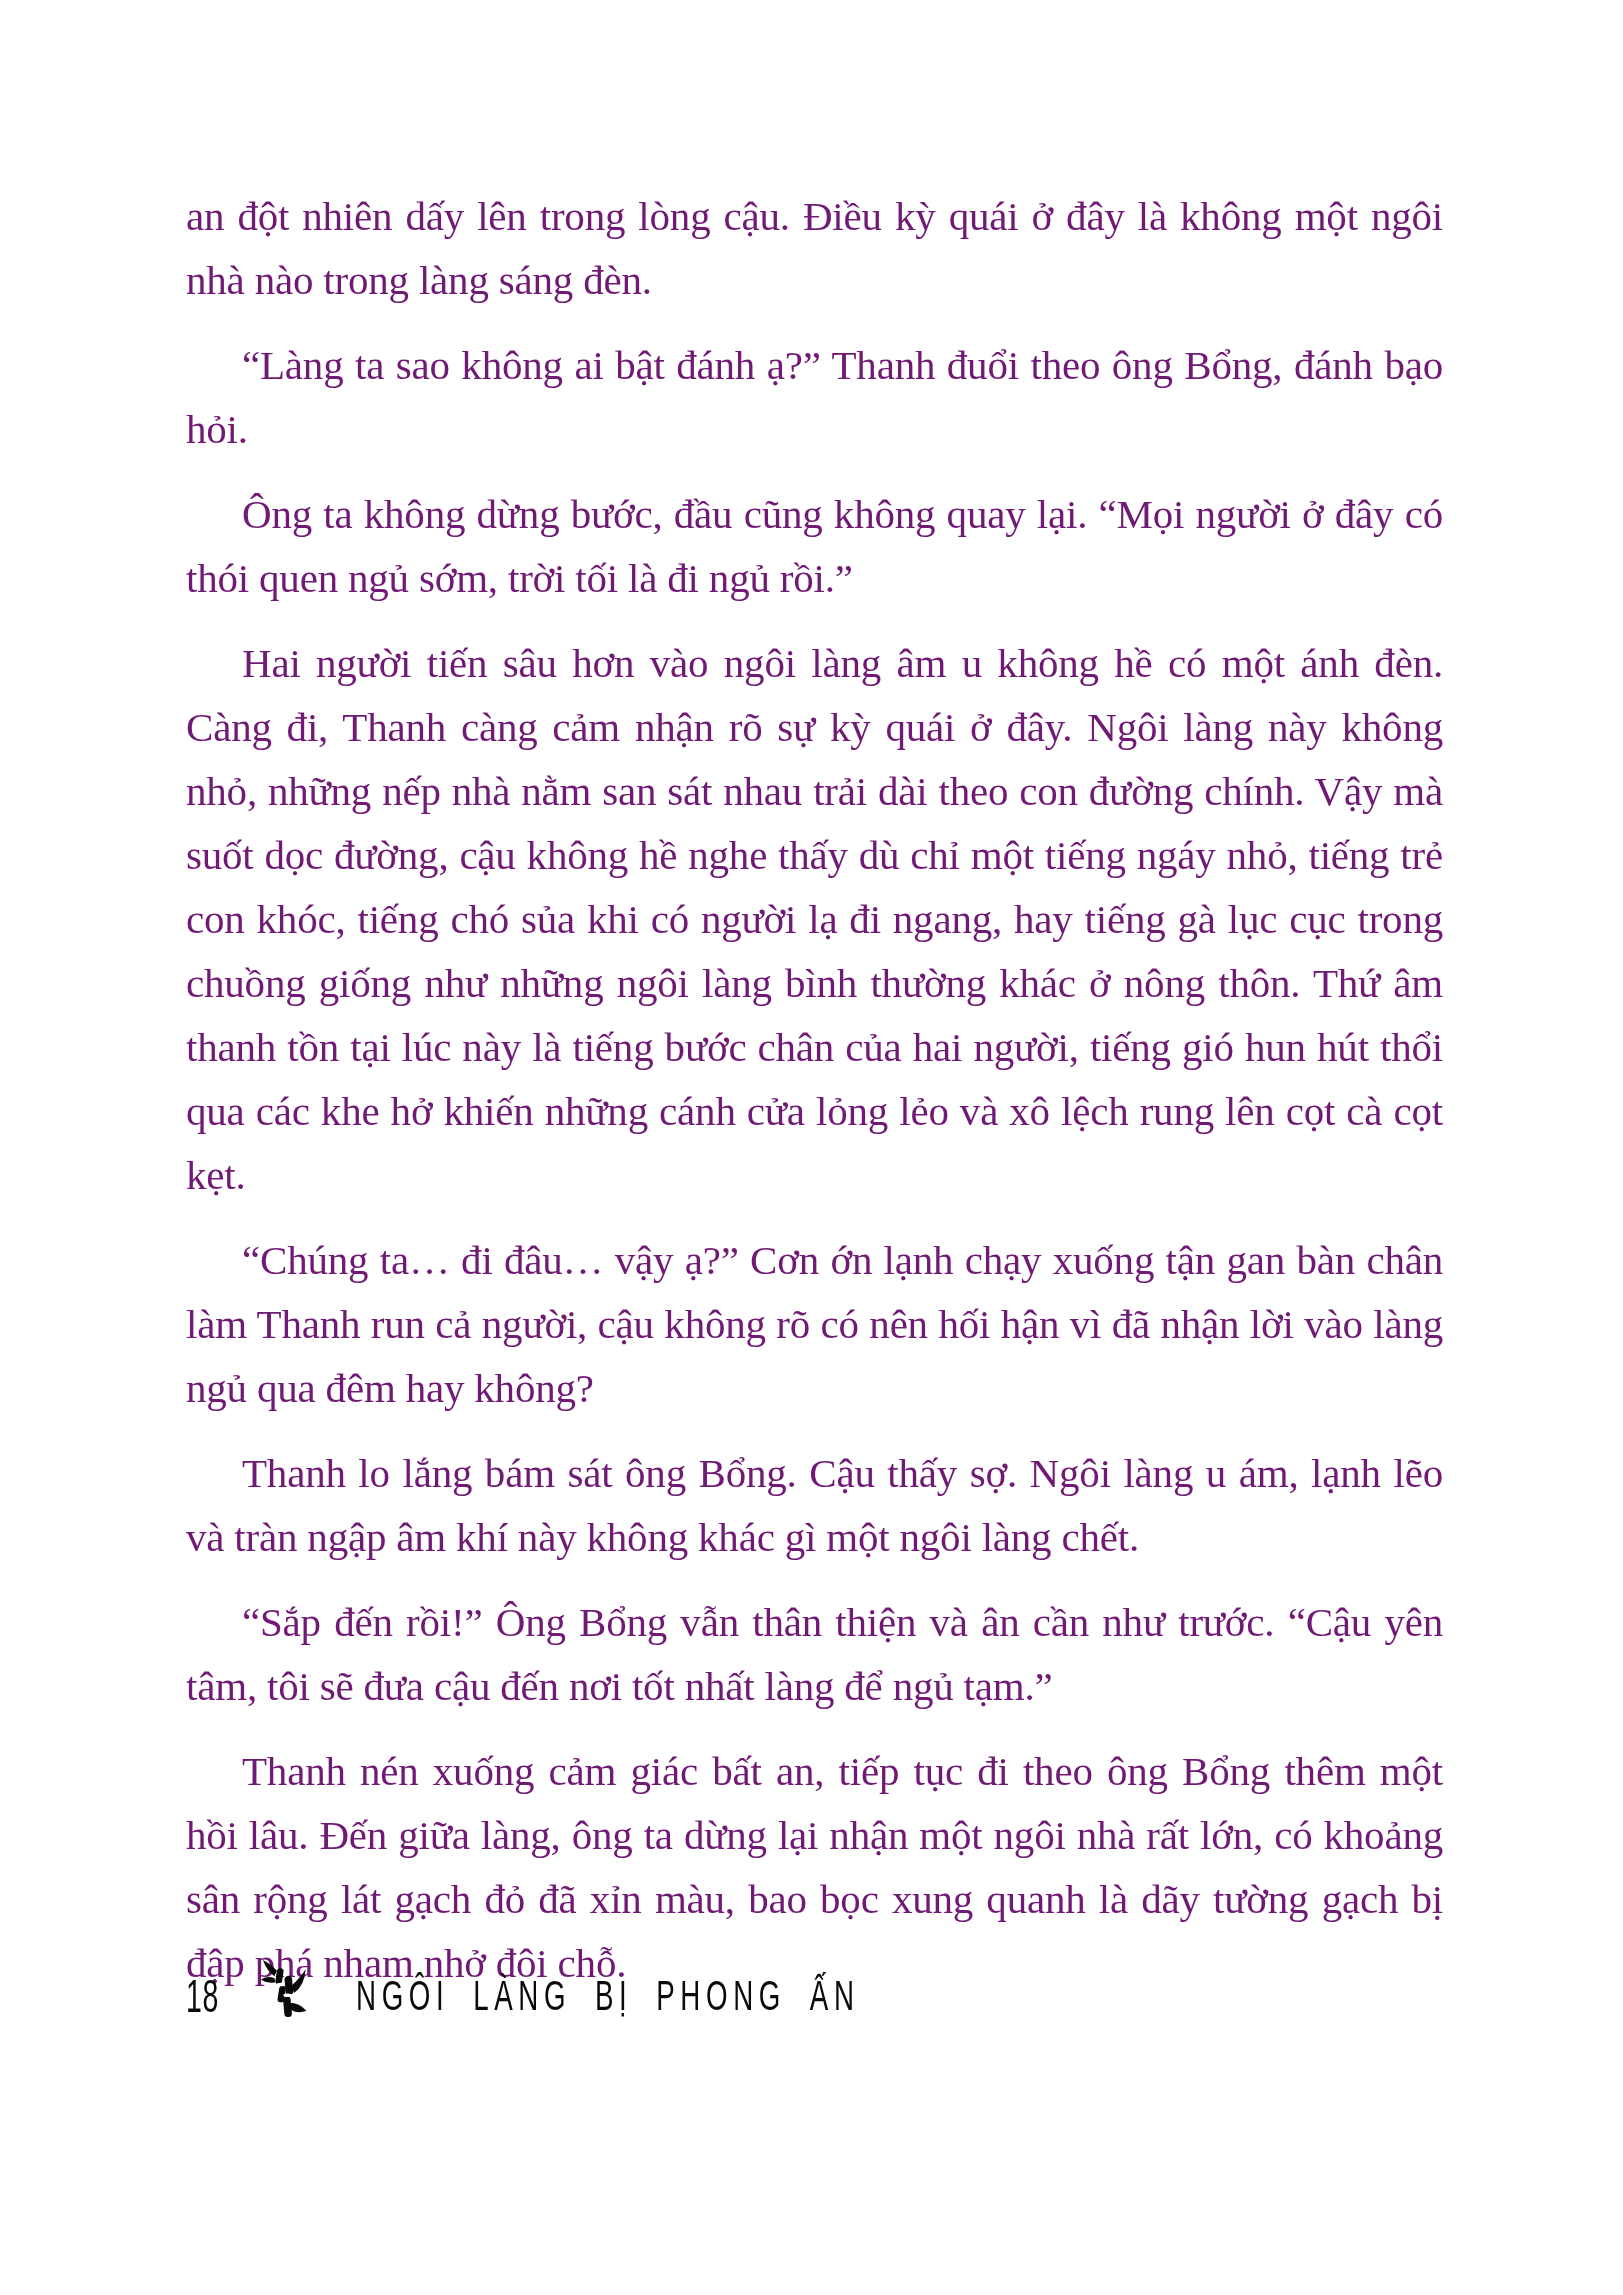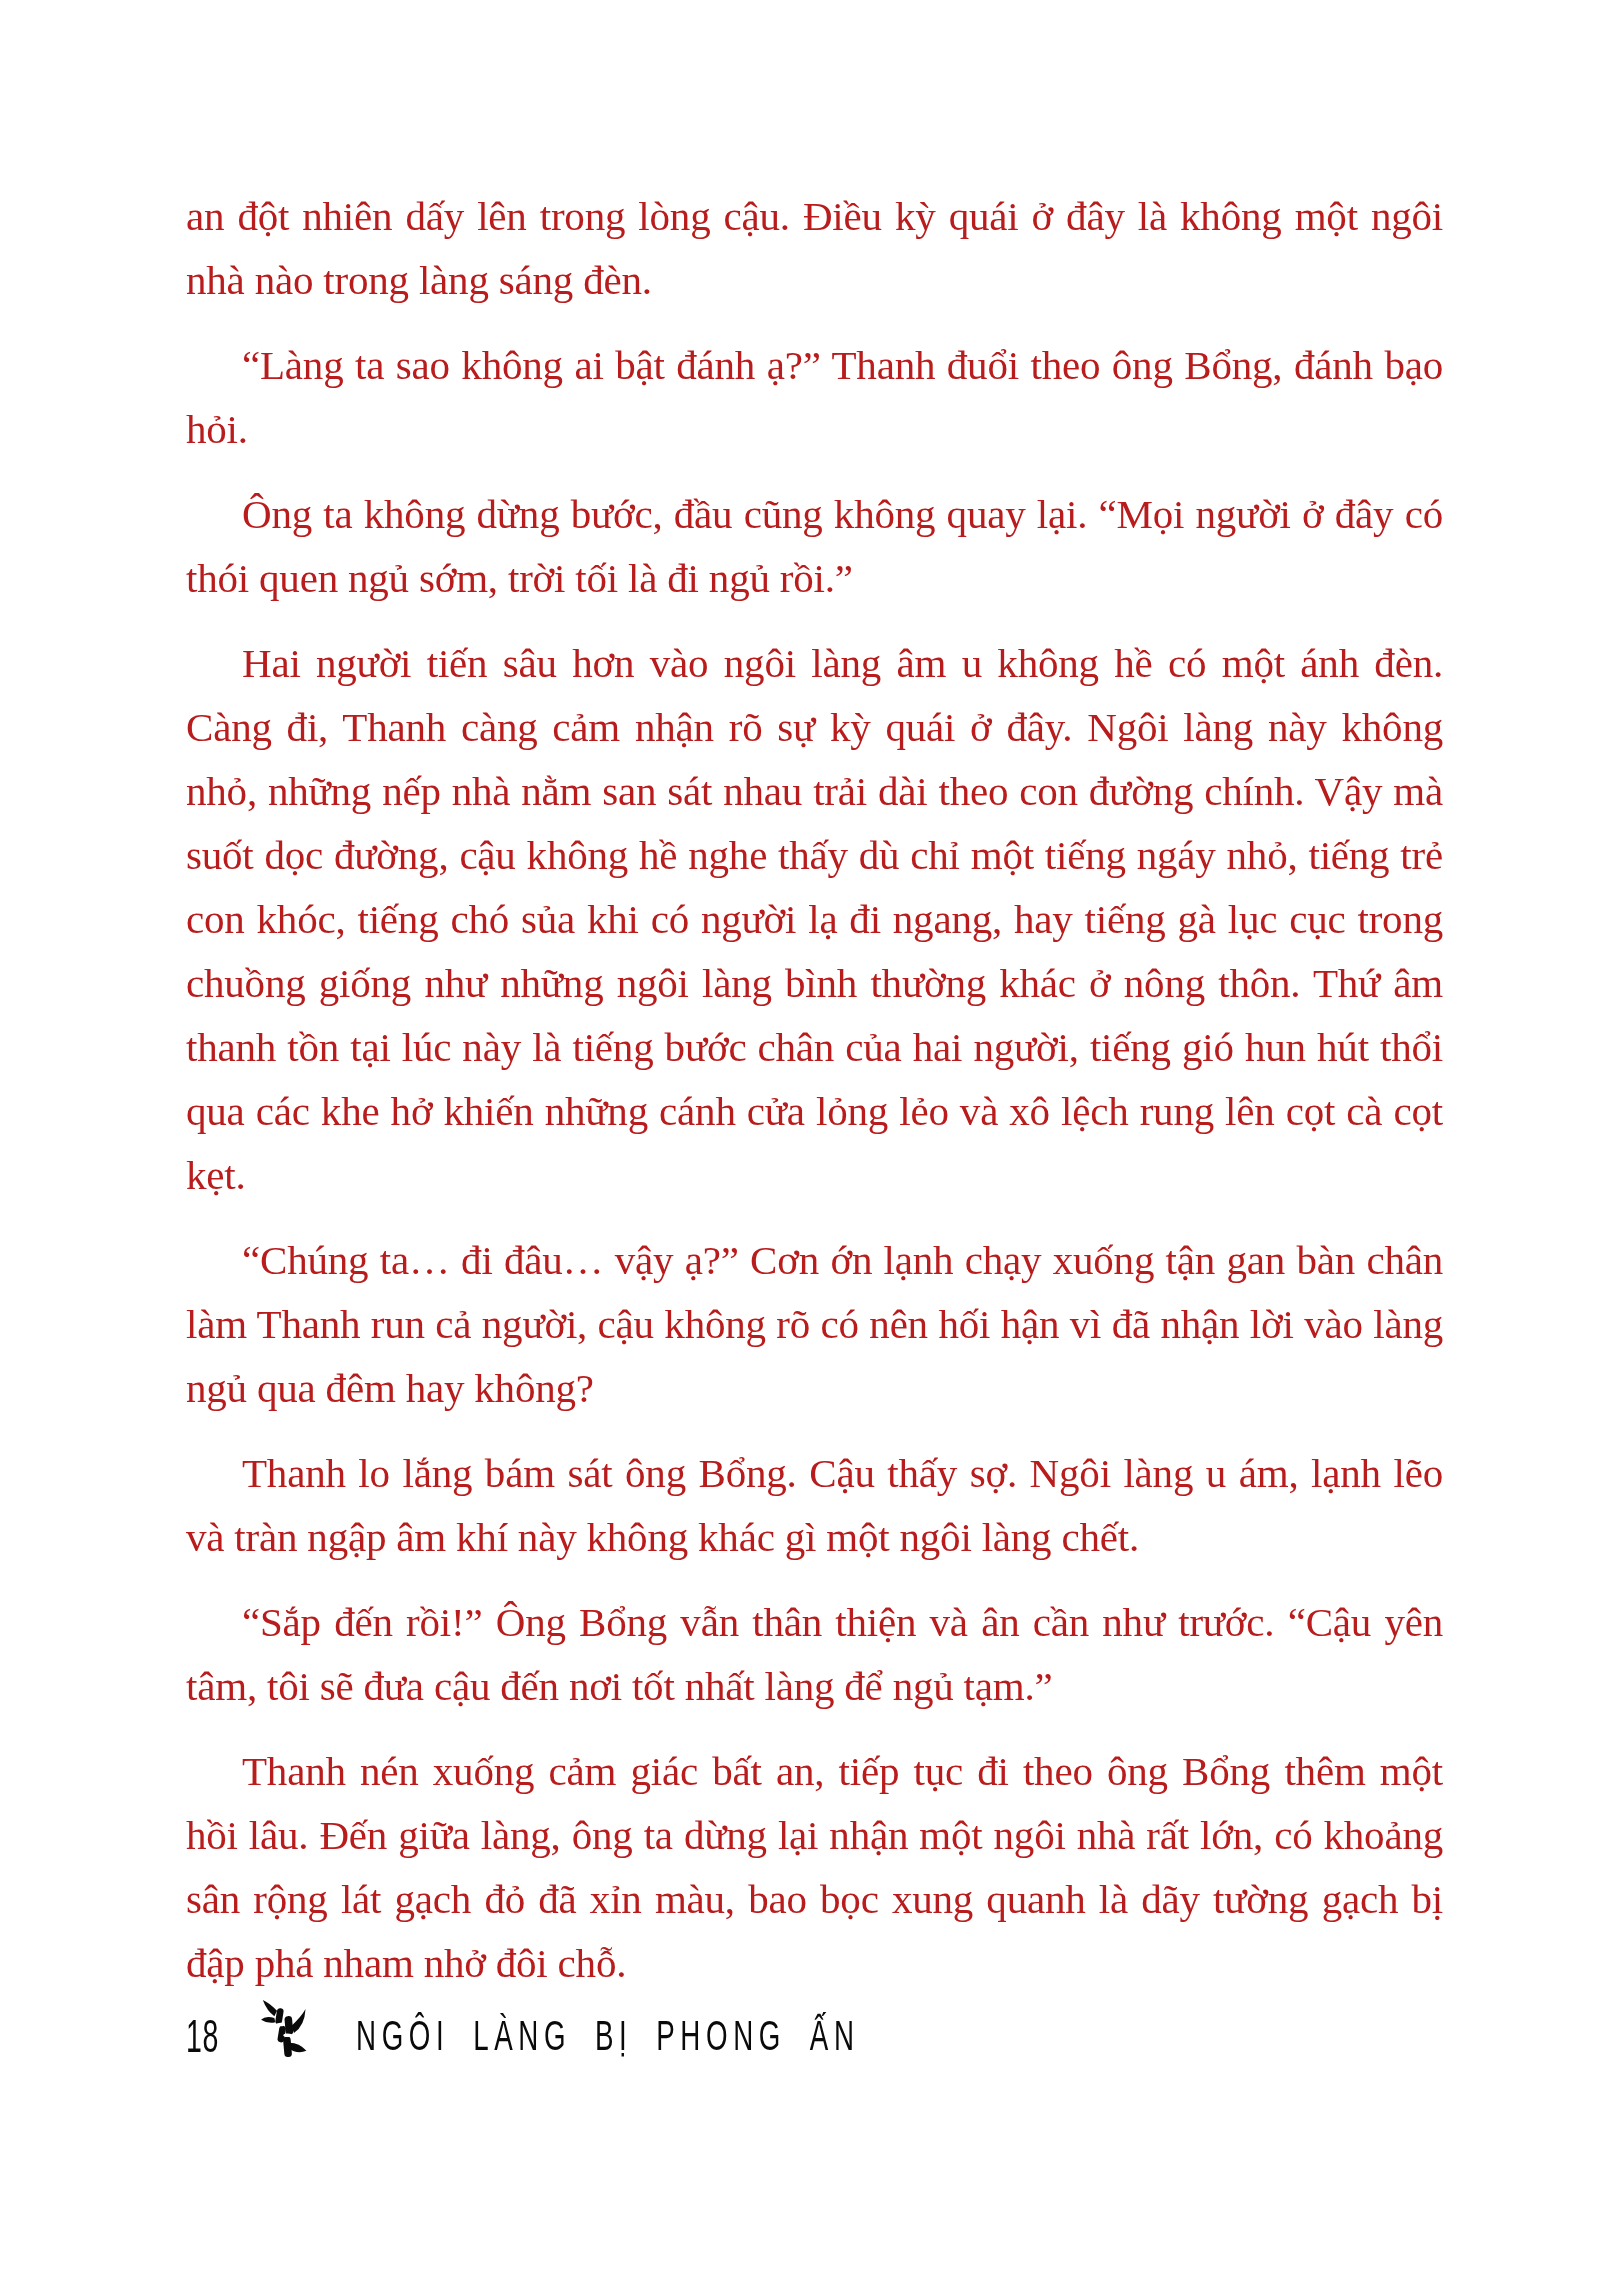--- a/index.html
+++ b/index.html
@@ -18,39 +18,39 @@
     position: absolute;
     inset: 0;
     background: #ffffff;
   }
   
   .body-text {
     position: absolute;
     left: 186px;
     top: 184px;
     width: 1257px;
-    color: #b91c1c;
+    color: #701a75;
     font-size: 41px;
     line-height: 64px;
     text-align: justify;
     letter-spacing: -0.2px;
     font-family: Liberation Serif, serif;
   }
   p.para {
     margin: 0 0 21px 0;
     padding: 0;
   }
   p.para.indent {
     text-indent: 56px;
   }
   
   .footer {
     position: absolute;
     left: 186px;
-    top: 1998px;
+    top: 1958px;
     height: 76px;
     display: flex;
     align-items: center;
     color: #0a0a0a;
     gap: 35px;
   }
   .pagenum {
     display: inline-block;
     font-family: "Liberation Sans", sans-serif;
     font-size: 46px;

